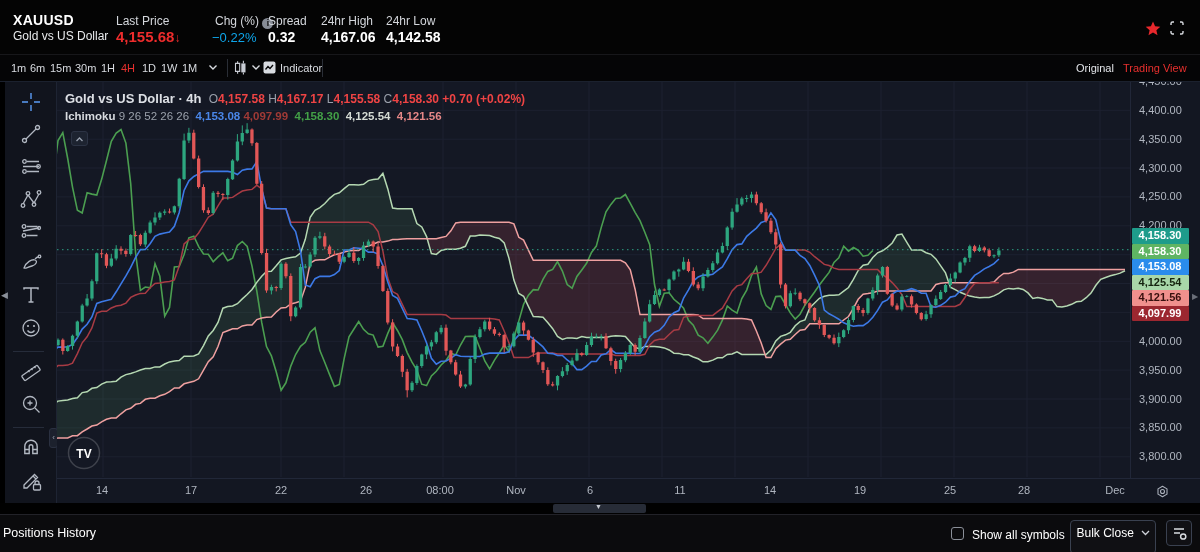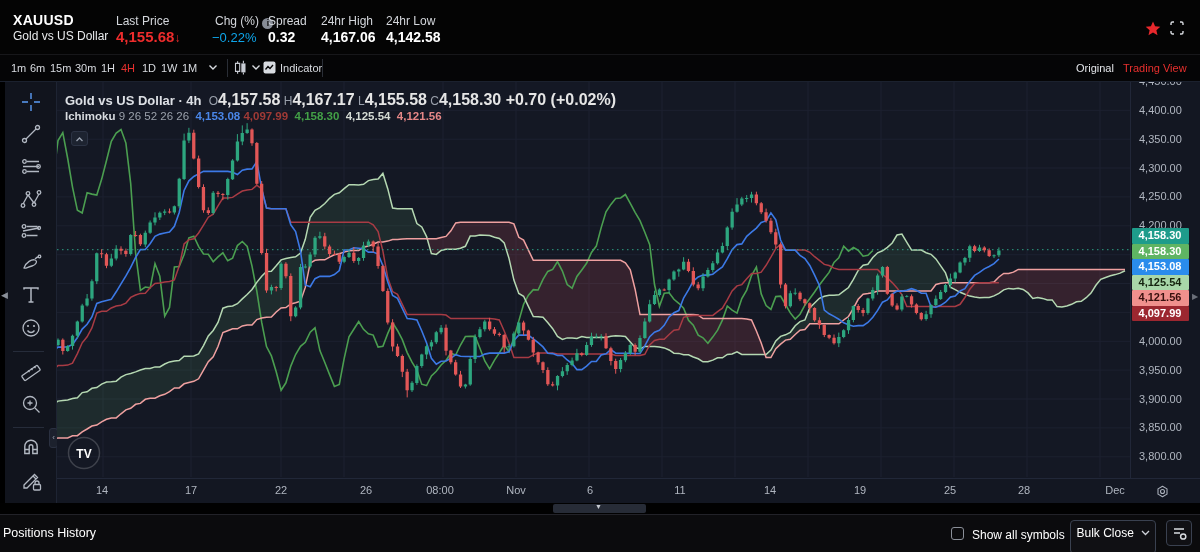--- a/index.html
+++ b/index.html
@@ -32,21 +32,21 @@
 #taxis { left:57px; top:478px; width:1143px; height:25px; background:#131722;
   border-top:1px solid #212738; }
 .tl2 { top:484px; color:#b0b6c0; font-size:11px; transform:translateX(-50%); }
 
 #scroll { left:0; top:503px; width:1200px; height:11px; background:#010101; }
 #handle { left:553px; top:504px; width:93px; height:9px; background:#272c37; border-radius:2px; }
 
 #posbar { left:0; top:514px; width:1200px; height:38px; background:#0b0b0d;
   border-top:1px solid #222228; }
 #legend1 { left:65px; top:91px; font-size:13px; color:#dde0e5; font-weight:bold; }
-#legend1 span.v { font-weight:bold; color:#e5e5e5; font-size:16px; }
+#legend1 span.v { font-weight:bold; color:#ef4444; font-size:12px; }
 #legend1 span.k { font-weight:normal; color:#9aa0ab; font-size:12px; }
 #legend2 { left:65px; top:110px; font-size:11.5px; color:#d8dbe0; font-weight:bold; }
 #legend2 span { font-weight:normal; }
 </style>
 </head>
 <body>
 <div id="app">
 
   <div class="abs" id="topbar"></div>
   <div class="abs" style="left:13px;top:12px;color:#fff;font-size:14px;font-weight:bold;letter-spacing:.3px;">XAUUSD</div>

